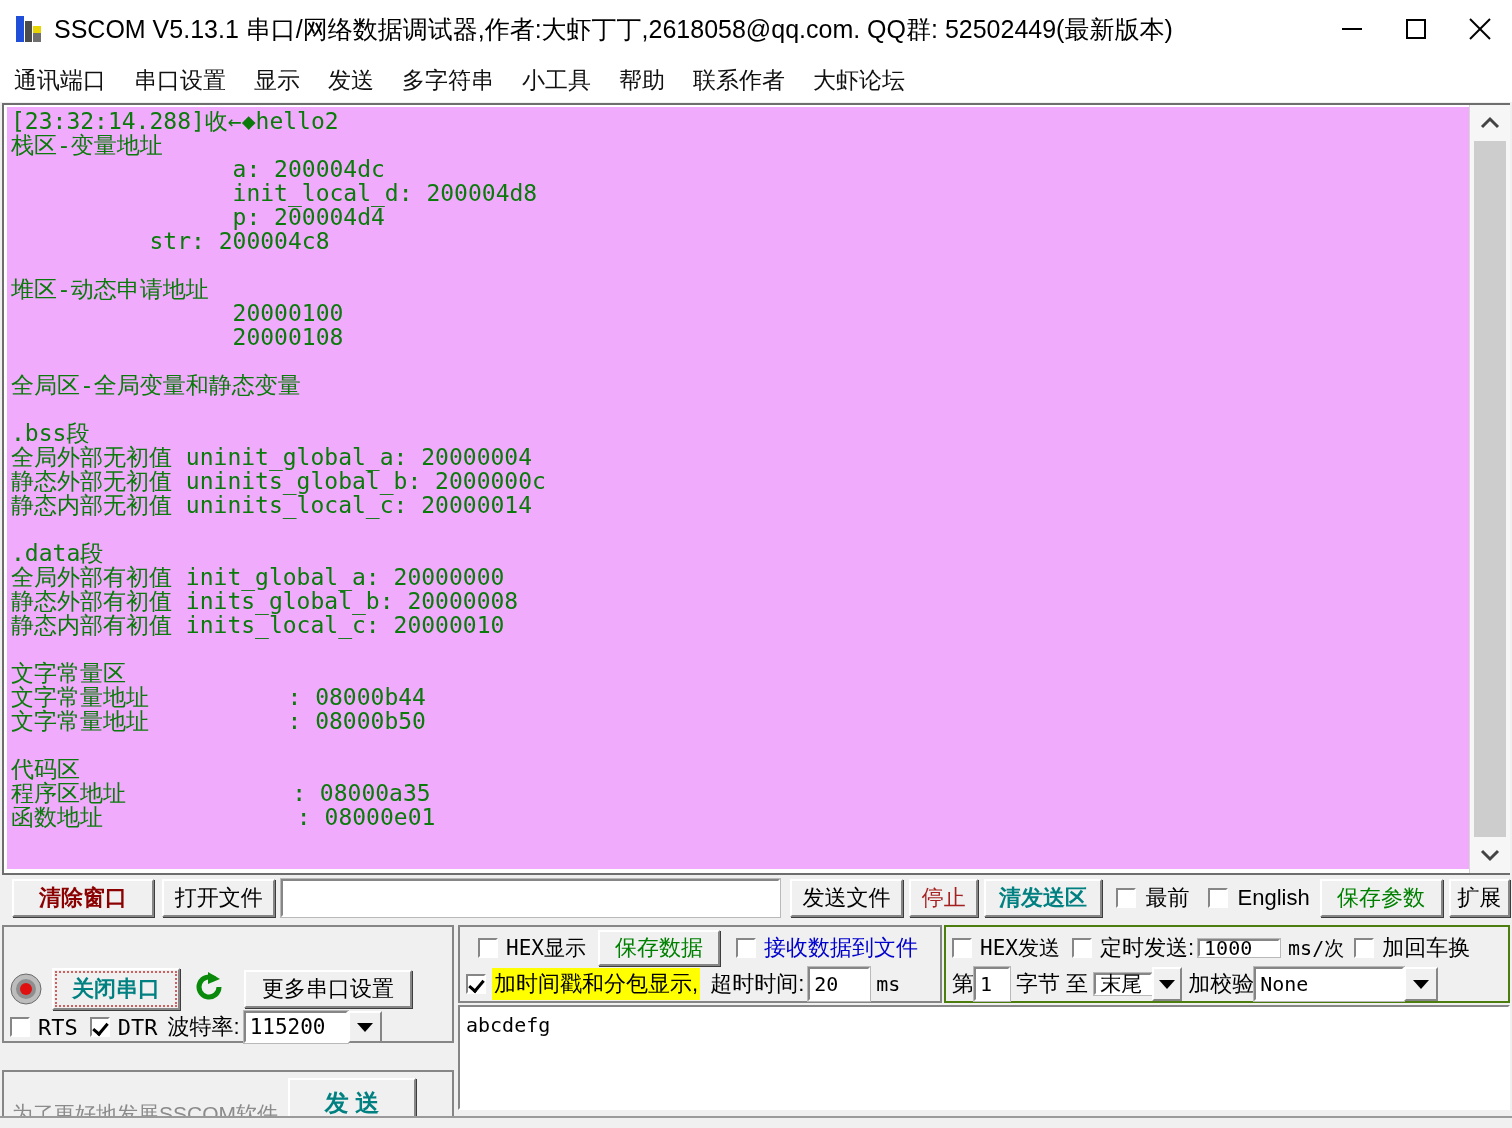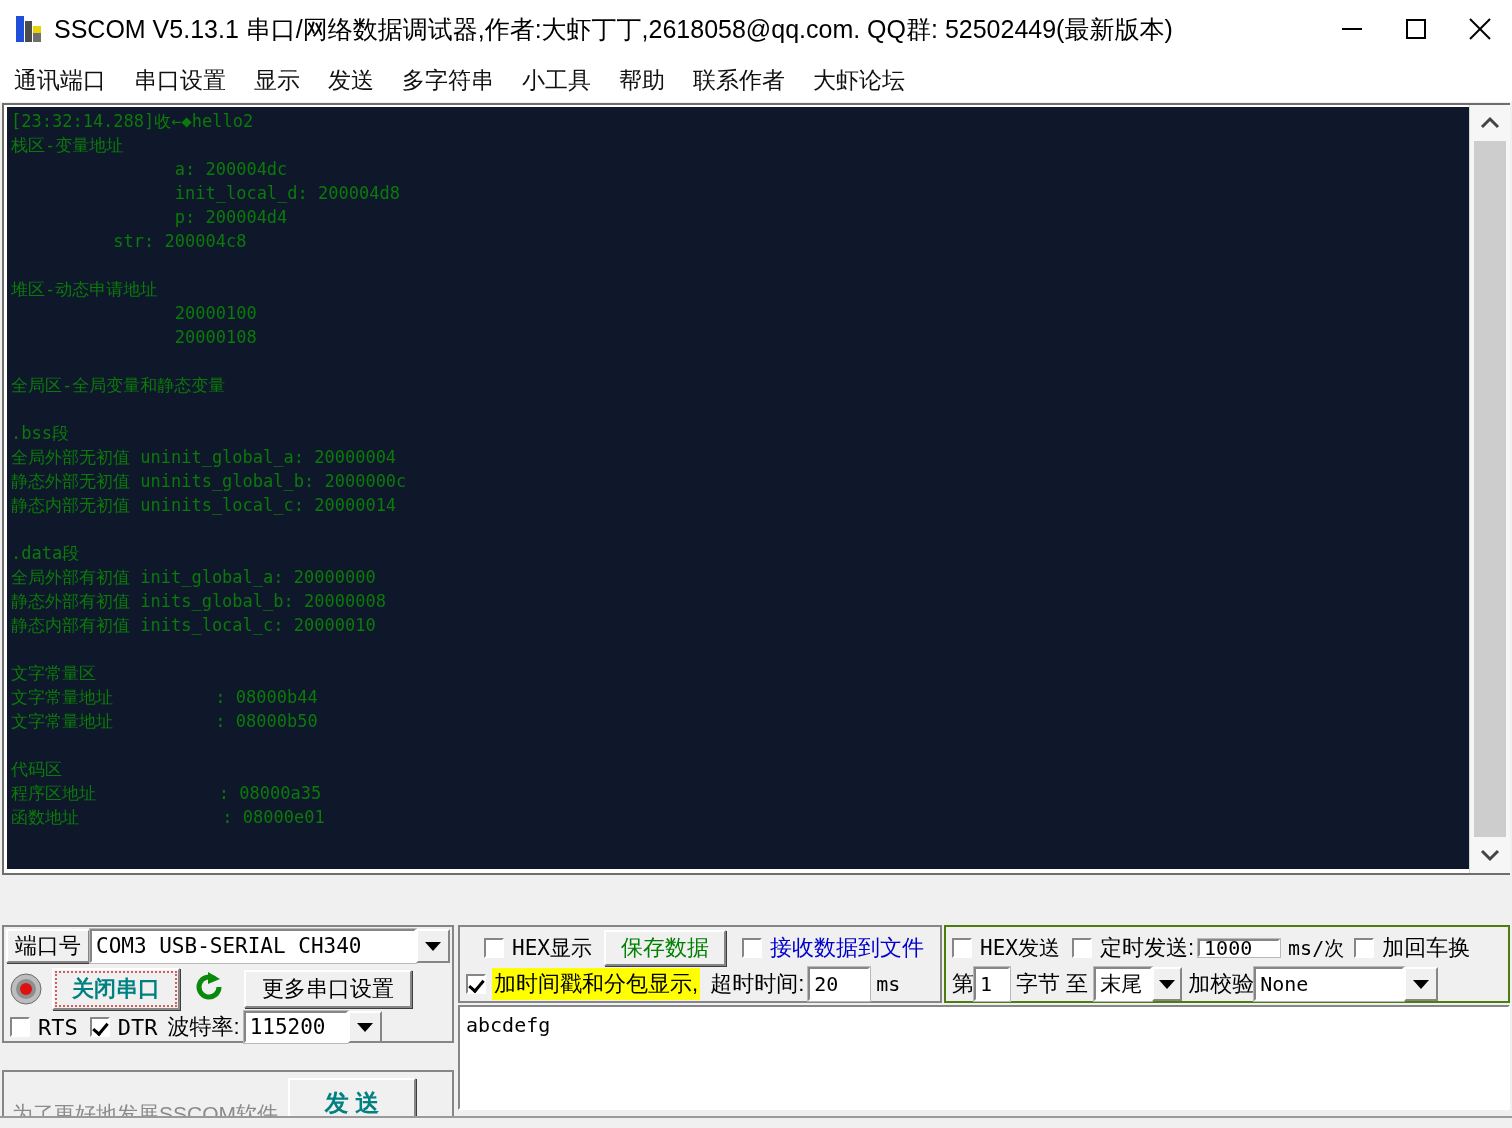--- a/index.html
+++ b/index.html
@@ -23,23 +23,23 @@
   .winbtn{width:64px;height:58px;display:flex;align-items:center;justify-content:center;font-size:24px;color:#000;}
   .winbtn svg{display:block;}
 
   
   .menubar{position:absolute;left:0;top:58px;width:1512px;height:44px;background:#ffffff;display:flex;align-items:center;padding-left:14px;box-sizing:border-box;}
   .menuitem{font-size:23px;color:#111;margin-right:28px;white-space:nowrap;cursor:default;}
 
   
   .term-wrap{position:absolute;left:2px;top:103px;width:1508px;height:772px;
      border:2px solid #6e6e6e;border-right:none;box-sizing:border-box;background:#fff;}
-  .term{position:absolute;left:3px;top:2px;width:1462px;height:762px;background:#0f172a;overflow:hidden;
+  .term{position:absolute;left:3px;top:2px;width:1462px;height:762px;background:#f0abfc;overflow:hidden;
      font-family:"DejaVu Sans Mono","Liberation Mono",monospace;
-     font-size:17px;line-height:24px;color:#0a7a0a;white-space:pre;
+     font-size:23px;line-height:24px;color:#0a7a0a;white-space:pre;
      letter-spacing:0px;padding:2px 0 0 4px;box-sizing:border-box;}
   .term .ln{height:24px;}
   .scroll{position:absolute;right:0;top:0;width:40px;height:768px;background:#f6f6f6;border-left:1px solid #d6d6d6;}
   .scroll .track{position:absolute;left:4px;top:36px;width:32px;height:696px;background:#cdcdcd;}
   .scroll .arr{position:absolute;left:0;width:40px;height:36px;display:flex;align-items:center;justify-content:center;}
   .scroll .arr.up{top:0;} .scroll .arr.dn{bottom:0;}
 
   
   .btn{background:#f0f0f0;border-top:2px solid #ffffff;border-left:2px solid #ffffff;
        border-right:2px solid #868686;border-bottom:2px solid #868686;
@@ -121,30 +121,41 @@
       </div>
       <div class="track"></div>
       <div class="arr dn">
         <svg width="22" height="14">
             <polyline points="3,3 11,11 19,3" fill="none" stroke="#444" stroke-width="3"></polyline>
           </svg>
       </div>
     </div>
   </div>
 
+  <div class="row" style="left:2px;top:876px;width:1508px;height:44px;">
+    <div class="btn" style="width:148px;height:38px;margin-left:10px;color:#8b0000;font-weight:bold;">清除窗口</div>
+    <div class="btn" style="width:118px;height:38px;margin-left:8px;">打开文件</div>
+    <div class="field" style="width:520px;height:38px;margin-left:6px;"></div>
+    <div class="btn" style="width:118px;height:38px;margin-left:10px;">发送文件</div>
+    <div class="btn" style="width:72px;height:38px;margin-left:6px;color:#a52020;">停止</div>
+    <div class="btn" style="width:122px;height:38px;margin-left:6px;color:#008080;font-weight:bold;">清发送区</div>
+    <div style="display:flex;align-items:center;margin-left:14px;">
+      <div class="cb"></div>
+      <span class="lbl" style="margin-left:10px;">最前</span>
+    </div>
+    <div style="display:flex;align-items:center;margin-left:18px;">
+      <div class="cb"></div>
+      <span class="lbl" style="margin-left:10px;">English</span>
+    </div>
+    <div class="btn" style="width:128px;height:38px;margin-left:10px;color:#008000;">保存参数</div>
+    <div class="btn" style="width:64px;height:38px;margin-left:6px;">扩展</div>
+  </div>
 
   <div class="panel" style="left:2px;top:925px;width:452px;height:118px;border:2px solid #868686;box-sizing:border-box;">
 
-    <div class="row" style="left:2px;top:2px;width:446px;height:34px;">
-      <div class="btn" style="width:84px;height:34px;">端口号</div>
-      <div class="field mono" style="width:326px;height:34px;font-size:21px;">COM3 USB-SERIAL CH340</div>
-      <div class="ddbtn" style="height:34px;">
-          <div class="caret"></div>
-        </div>
-    </div>
 
     <div class="row" style="left:6px;top:40px;width:446px;height:44px;">
       <div style="width:32px;height:32px;position:relative;flex:none;">
         <svg width="32" height="32">
           <circle cx="16" cy="16" r="15" fill="#bdbdbd" stroke="#6a6a6a" stroke-width="1"></circle>
           <circle cx="16" cy="16" r="10" fill="#8e8e8e"></circle>
           <circle cx="16" cy="16" r="6" fill="#e01010"></circle>
         </svg>
       </div>
       <div class="btn" style="width:128px;height:42px;margin-left:10px;color:#008080;font-weight:bold;outline:2px dotted #d06060;outline-offset:-5px;">关闭串口</div>
@@ -171,21 +182,21 @@
   </div>
 
   <div class="panel" style="left:2px;top:1056px;width:452px;height:60px;border:2px solid #868686;box-sizing:border-box;display:flex;align-items:flex-end;margin-top:14px;">
     <div style="margin-left:8px;line-height:28px;font-size:21px;color:#8b8b8b;white-space:nowrap;">
       <div>为了更好地发展SSCOM软件</div>
     </div>
     <div class="btn" style="width:128px;height:50px;margin-left:10px;color:#008080;font-weight:bold;font-size:24px;">发  送</div>
   </div>
 
   <div class="panel" style="left:458px;top:925px;width:484px;height:78px;border:2px solid #868686;box-sizing:border-box;">
-    <div class="row" style="left:24px;top:3px;height:36px;">
+    <div class="row" style="left:18px;top:3px;height:36px;">
       <div class="cb"></div>
       <span class="lbl mono" style="margin-left:8px;font-size:21px;">HEX显示</span>
       <div class="btn" style="width:122px;height:36px;margin-left:12px;color:#008000;">保存数据</div>
       <div class="cb" style="margin-left:16px;"></div>
       <span class="lbl" style="margin-left:8px;color:#0000cd;">接收数据到文件</span>
     </div>
     <div class="row" style="left:6px;top:40px;height:34px;">
       <div class="cb on"></div>
       <span class="lbl" style="margin-left:6px;background:#ffff00;padding:1px 2px;">加时间戳和分包显示,</span>
       <span class="lbl" style="margin-left:10px;">超时时间:</span>
@@ -202,21 +213,21 @@
       <span class="lbl" style="margin-left:8px;">定时发送:</span>
       <div class="field mono" style="width:82px;height:18px;margin-left:4px;">1000</div>
       <span class="lbl mono" style="margin-left:8px;font-size:20px;">ms/次</span>
       <div class="cb" style="margin-left:10px;"></div>
       <span class="lbl" style="margin-left:8px;">加回车换</span>
     </div>
     <div class="row" style="left:6px;top:40px;height:34px;">
       <span class="lbl">第</span>
       <div class="field mono" style="width:36px;height:34px;">1</div>
       <span class="lbl" style="margin-left:6px;">字节 至</span>
-      <div class="field" style="width:58px;height:34px;margin-left:6px;font-family:'Liberation Sans',sans-serif;font-size:21px;">末尾</div>
+      <div class="field" style="width:58px;height:22px;margin-left:6px;font-family:'Liberation Sans',sans-serif;font-size:21px;">末尾</div>
       <div class="ddbtn" style="height:34px;width:30px;">
           <div class="caret"></div>
         </div>
       <span class="lbl" style="margin-left:6px;">加校验</span>
       <div class="field mono" style="width:150px;height:34px;">None</div>
       <div class="ddbtn" style="height:34px;">
           <div class="caret"></div>
         </div>
     </div>
   </div>

